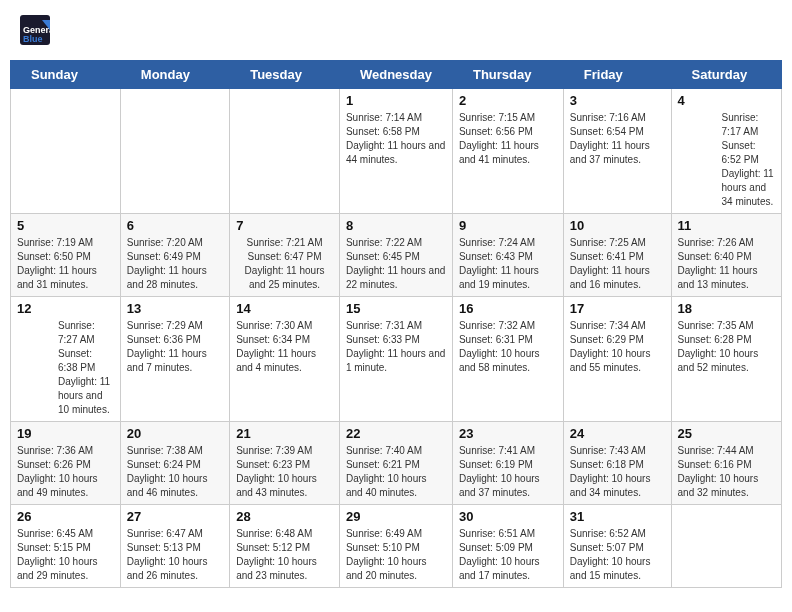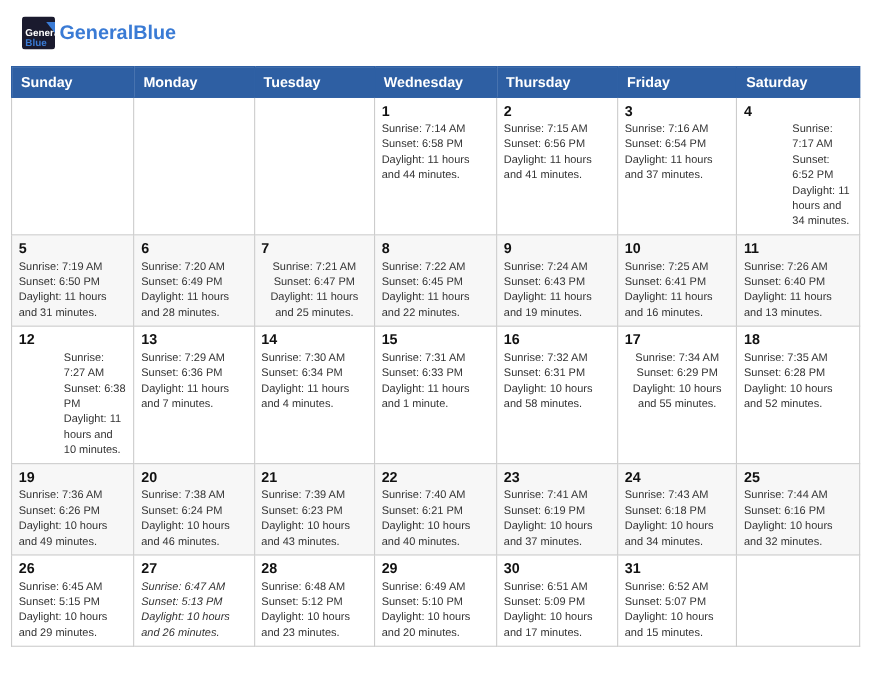--- a/index.html
+++ b/index.html
@@ -49,21 +49,21 @@
     }
     .calendar {
       width: 100%;
       border-collapse: collapse;
       border: 1px solid #ccc;
     }
     .calendar th {
       background-color: #2e5fa3;
       color: #fff;
       text-align: left;
-      padding: 6px 8px;
+      padding: 6px 20px;
       font-size: 13px;
       font-weight: bold;
       border: 1px solid #2e5fa3;
     }
     .calendar td {
       border: 1px solid #ccc;
       vertical-align: top;
       padding: 4px 6px;
       width: 113px;
       min-height: 90px;
@@ -99,25 +99,20 @@
 <body>
 
 <div class="header">
   <div class="logo">
     <svg class="logo-icon" viewBox="0 0 30 30">
       <rect x="0" y="0" width="30" height="30" fill="#1a1a2e" rx="3"></rect>
       <text x="3" y="18" font-size="9" fill="white" font-family="Arial" font-weight="bold">General</text>
       <text x="3" y="27" font-size="9" fill="#3a7bd5" font-family="Arial" font-weight="bold">Blue</text>
       <polygon points="22,5 30,5 30,15" fill="#3a7bd5"></polygon>
     </svg>
-    <div>
-      <div class="logo-text">
-        <span>General</span><span style="color:#3a7bd5">Blue</span>
-      </div>
-    </div>
   </div>
   <div class="title-block">
     <div class="month-title"></div>
     <div class="location"></div>
   </div>
 </div>
 
 <table class="calendar">
   <thead>
     <tr>
@@ -230,21 +225,21 @@
 Daylight: 11 hours and 1 minute.</div>
         </td>
         <td>
           <div class="day-number">16</div>
           <div class="day-info" style="white-space: pre-line;">Sunrise: 7:32 AM
 Sunset: 6:31 PM
 Daylight: 10 hours and 58 minutes.</div>
         </td>
         <td>
           <div class="day-number">17</div>
-          <div class="day-info" style="white-space: pre-line; text-align: center;">Sunrise: 7:34 AM
+          <div class="day-info" style="white-space: pre-line;">Sunrise: 7:34 AM
 Sunset: 6:29 PM
 Daylight: 10 hours and 55 minutes.</div>
         </td>
         <td>
           <div class="day-number">18</div>
           <div class="day-info" style="white-space: pre-line;">Sunrise: 7:35 AM
 Sunset: 6:28 PM
 Daylight: 10 hours and 52 minutes.</div>
         </td>
       </tr>
@@ -294,21 +289,21 @@
       </tr>
       <tr>
         <td>
           <div class="day-number">26</div>
           <div class="day-info" style="white-space: pre-line;">Sunrise: 6:45 AM
 Sunset: 5:15 PM
 Daylight: 10 hours and 29 minutes.</div>
         </td>
         <td>
           <div class="day-number">27</div>
-          <div class="day-info" style="white-space: pre-line; font-style: italic;">Sunrise: 6:47 AM
+          <div class="day-info" style="white-space: pre-line;">Sunrise: 6:47 AM
 Sunset: 5:13 PM
 Daylight: 10 hours and 26 minutes.</div>
         </td>
         <td>
           <div class="day-number">28</div>
           <div class="day-info" style="white-space: pre-line;">Sunrise: 6:48 AM
 Sunset: 5:12 PM
 Daylight: 10 hours and 23 minutes.</div>
         </td>
         <td>

